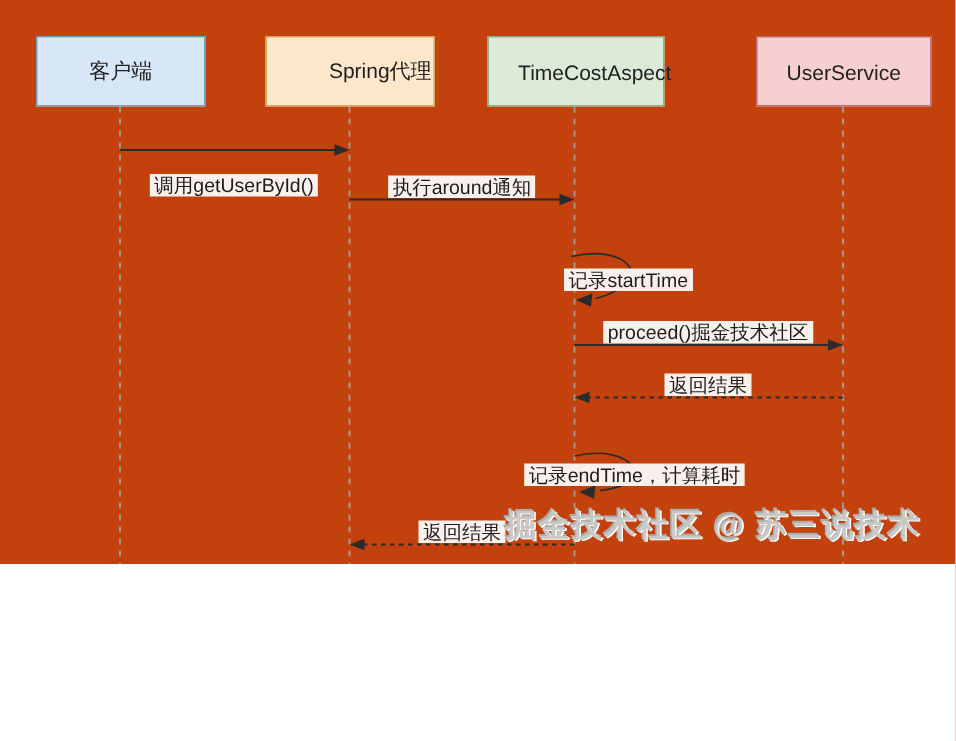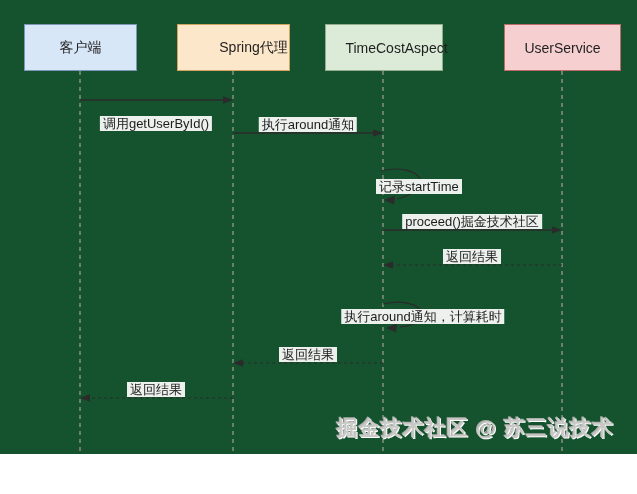--- a/index.html
+++ b/index.html
@@ -3,22 +3,22 @@
 <meta charset="utf-8">
 <style>
   * { margin: 0; padding: 0; box-sizing: border-box; }
   html, body { background: #ffffff; }
   body {
     font-family: "Liberation Sans", "DejaVu Sans", sans-serif;
     width: 637px; height: 494px;
   }
   .canvas {
     position: relative;
-    width: 637px; height: 454px;
-    background: #14532d;
+    width: 637px; height: 376px;
+    background: #c2410c;
     overflow: hidden;
   }
   .svg-layer {
     position: absolute; left: 0; top: 0;
     width: 637px; height: 494px;
   }
   .participant {
     position: absolute;
     top: 24px;
     height: 47px;
@@ -128,21 +128,21 @@
   <div class="msg-label centered" style="left:156px; top:84px;margin-top:32px;">调用getUserById()</div>
 
   <div class="msg-label centered" style="left:308px; top:117px;">执行around通知</div>
 
   <div class="msg-label" style="left:376px; top:179px;">记录startTime</div>
 
   <div class="msg-label centered" style="left:472px; top:214px;">proceed()掘金技术社区</div>
 
   <div class="msg-label centered" style="left:472px; top:249px;">返回结果</div>
 
-  <div class="msg-label centered" style="left:423px; top:309px;">执行around通知，计算耗时</div>
+  <div class="msg-label centered" style="left:423px; top:309px;">记录endTime，计算耗时</div>
 
   <div class="msg-label centered" style="left:308px; top:347px;">返回结果</div>
 
   <div class="msg-label centered" style="left:156px; top:382px;">返回结果</div>
 
   <div class="watermark">掘金技术社区 @ 苏三说技术</div>
 
 </div>
 
 </body></html>

